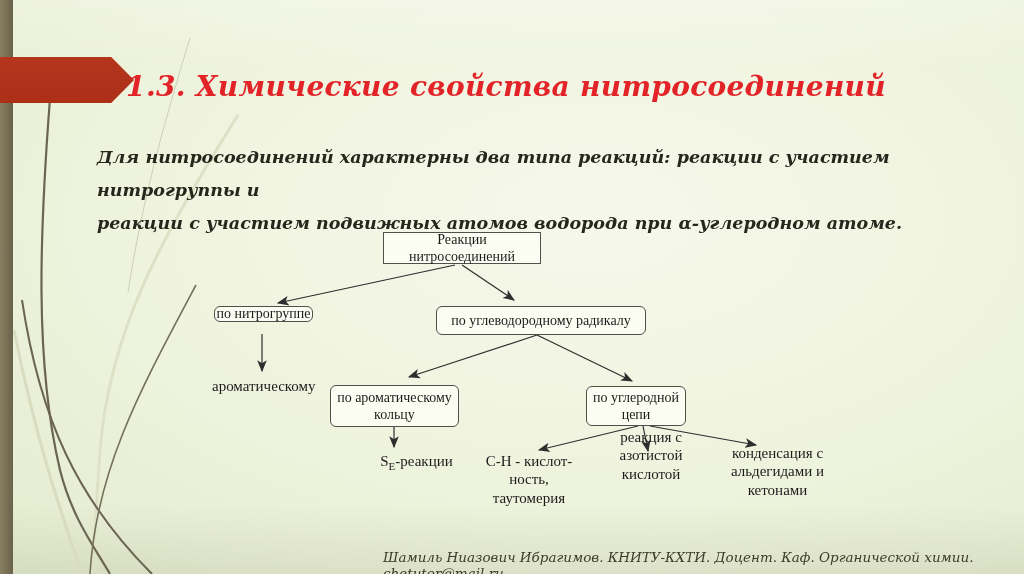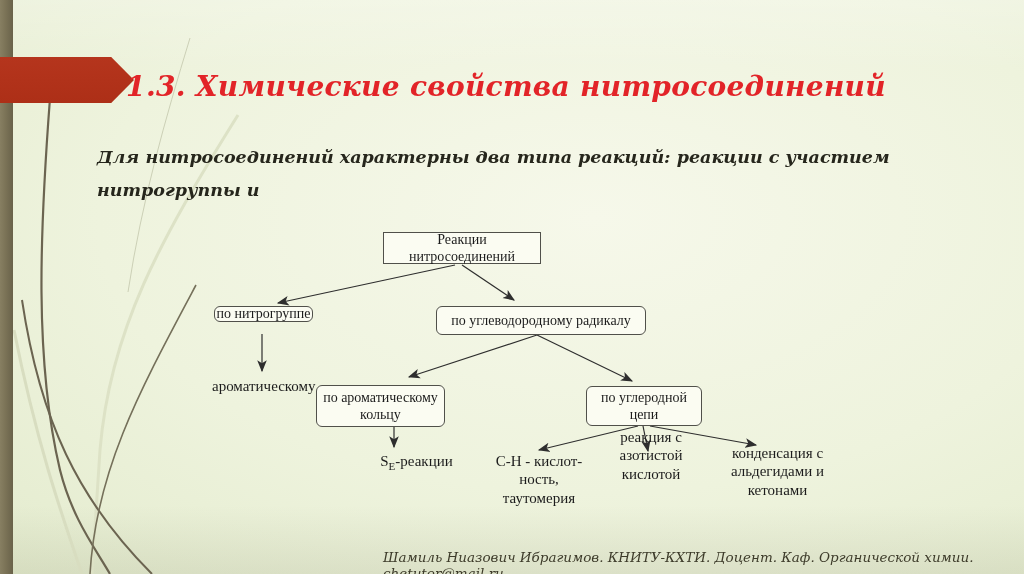--- a/index.html
+++ b/index.html
@@ -74,20 +74,21 @@
     <path d="M 22,300 C 40,420 78,500 152,574" stroke="#6b6450" stroke-width="2" fill="none"></path>
     <path d="M 196,285 C 140,390 96,470 90,574" stroke="#75705a" stroke-width="1.6" fill="none"></path>
   </svg>
 
   <div class="side-bar"></div>
   <div class="red-arrow"></div>
 
   <div class="title">1.3. Химические свойства нитросоединений</div>
   <div class="body-text">
     <div>Для нитросоединений характерны два типа реакций: реакции с участием нитрогруппы и</div>
+    <div>реакции с участием подвижных атомов водорода при α-углеродном атоме.</div>
   </div>
 
   <svg class="arrows-svg" viewBox="0 0 1024 574">
     <defs>
       <marker id="ah" markerWidth="11" markerHeight="9" refX="9" refY="4.5" orient="auto">
         <path d="M0,0.5 L10,4.5 L0,8.5 L2.5,4.5 z" fill="#2e2e2e"></path>
       </marker>
     </defs>
     <line x1="455" y1="265" x2="278" y2="303" marker-end="url(#ah)"></line>
     <line x1="462" y1="265" x2="514" y2="300" marker-end="url(#ah)"></line>
@@ -101,29 +102,29 @@
   </svg>
 
   <div class="node-box" style="left:383px; top:232px; width:158px; height:32px;">Реакции нитросоединений</div>
 
   <div class="node-box rounded" style="left:214px; top:306px; width:99px; height:16px;">по нитрогруппе</div>
 
   <div class="node-box rounded" style="left:436px; top:306px; width:210px; height:29px;">по углеводородному радикалу</div>
 
   <div class="node-text" style="left:212px; top:377px; width:102px;">ароматическому</div>
 
-  <div class="node-box rounded" style="left:316px; top:385px; width:129px; height:42px;">по ароматическому
+  <div class="node-box rounded" style="left:330px; top:385px; width:129px; height:42px;">по ароматическому
 кольцу</div>
 
-  <div class="node-box rounded" style="left:586px; top:386px; width:116px; height:40px;">по углеродной
+  <div class="node-box rounded" style="left:586px; top:386px; width:100px; height:40px;">по углеродной
 цепи</div>
 
   <div class="node-text" style="left:369px; top:452px; width:95px;"><span>S</span><sub>E</sub><span>-реакции</span></div>
 
-  <div class="node-text" style="left:482px; top:452px; width:114px;">C-H - кислот-
+  <div class="node-text" style="left:472px; top:452px; width:114px;">C-H - кислот-
 ность,
 таутомерия</div>
 
   <div class="node-text" style="left:592px; top:428px; width:118px;">реакция с
 азотистой кислотой</div>
 
   <div class="node-text" style="left:720px; top:444px; width:115px;">конденсация с
 альдегидами и
 кетонами</div>
 

